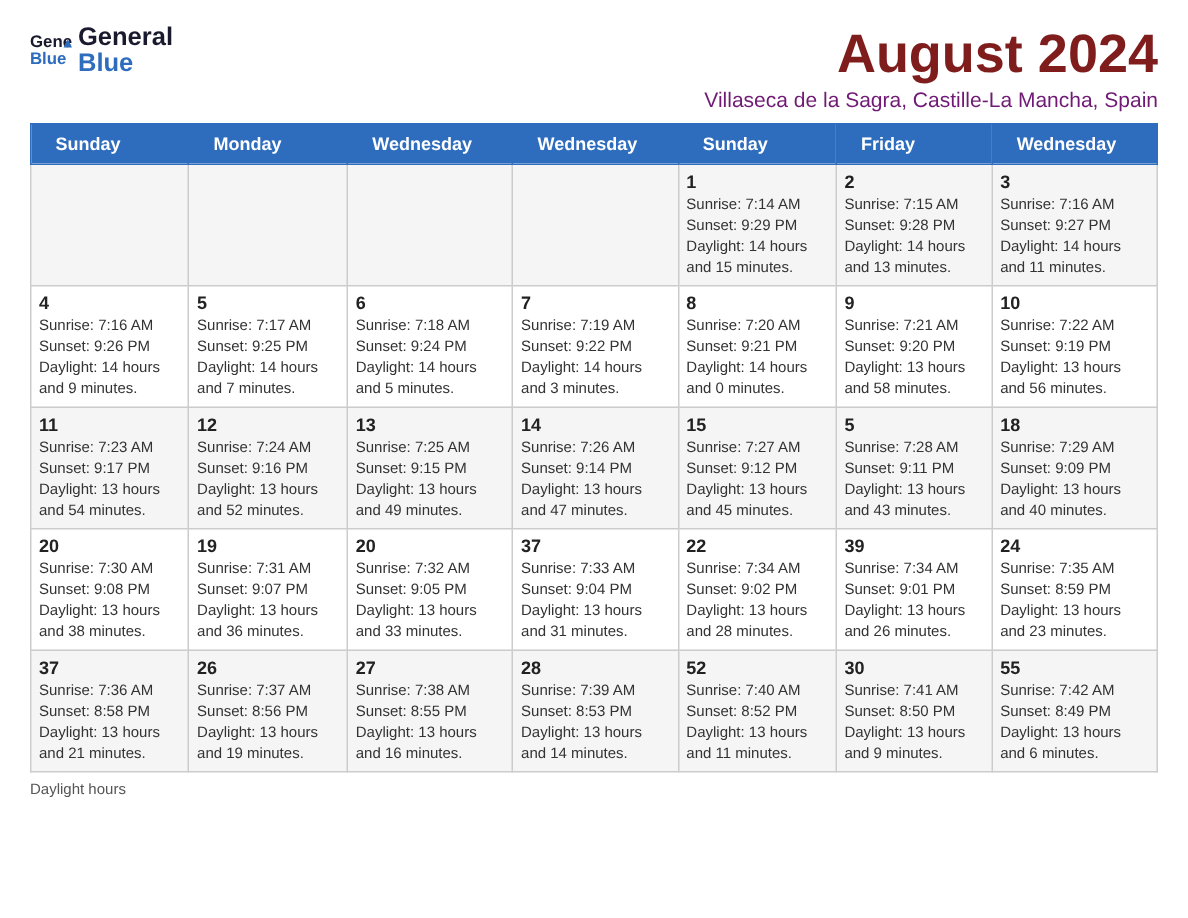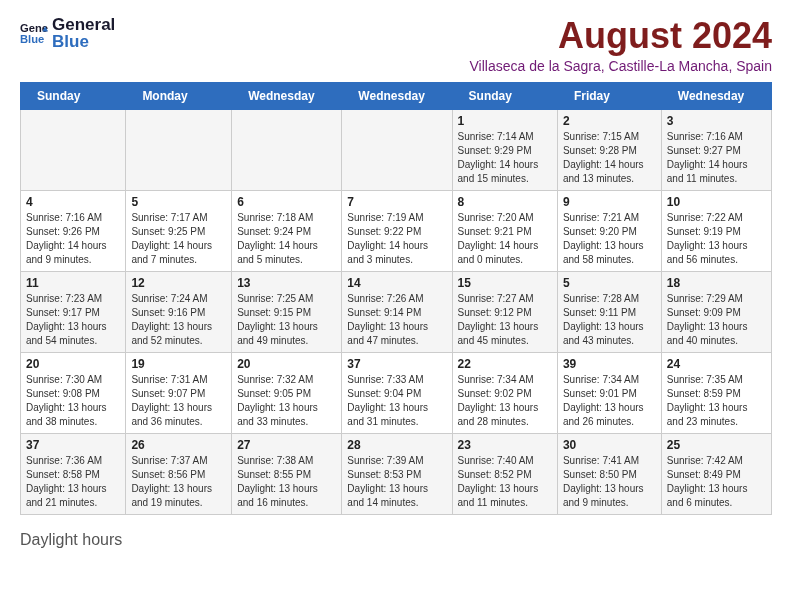--- a/index.html
+++ b/index.html
@@ -83,23 +83,23 @@
     }
     .day-info {
       color: #333;
       font-size: 10px;
       line-height: 1.4;
     }
     .empty-cell {
       background: #f5f5f5 !important;
     }
     .footer-note {
-      font-size: 16px;
+      font-size: 10px;
       color: #555;
-      margin-top: 16px;
+      margin-top: 6px;
       text-align: left;
     }
     .logo-svg-container {
       display: flex;
       flex-direction: column;
       align-items: flex-start;
     }
     .logo-line1 { color: #1a1a2e; font-weight: bold; font-size: 17px; line-height: 1; }
     .logo-line2 { color: #2e6dbe; font-weight: bold; font-size: 17px; line-height: 1; }
   </style>
@@ -257,29 +257,29 @@
           </td>
           <td>
             <span class="day-num">27</span>
             <div class="day-info">Sunrise: 7:38 AM<br>Sunset: 8:55 PM<br>Daylight: 13 hours<br>and 16 minutes.</div>
           </td>
           <td>
             <span class="day-num">28</span>
             <div class="day-info">Sunrise: 7:39 AM<br>Sunset: 8:53 PM<br>Daylight: 13 hours<br>and 14 minutes.</div>
           </td>
           <td>
-            <span class="day-num">23</span>
+            <span class="day-num">52</span>
             <div class="day-info">Sunrise: 7:40 AM<br>Sunset: 8:52 PM<br>Daylight: 13 hours<br>and 11 minutes.</div>
           </td>
           <td>
             <span class="day-num">30</span>
             <div class="day-info">Sunrise: 7:41 AM<br>Sunset: 8:50 PM<br>Daylight: 13 hours<br>and 9 minutes.</div>
           </td>
           <td>
-            <span class="day-num">25</span>
+            <span class="day-num">55</span>
             <div class="day-info">Sunrise: 7:42 AM<br>Sunset: 8:49 PM<br>Daylight: 13 hours<br>and 6 minutes.</div>
           </td>
         </tr>
       </tbody>
   </table>
 
   <div class="footer-note">Daylight hours</div>
 </div>
 
 </body></html>

